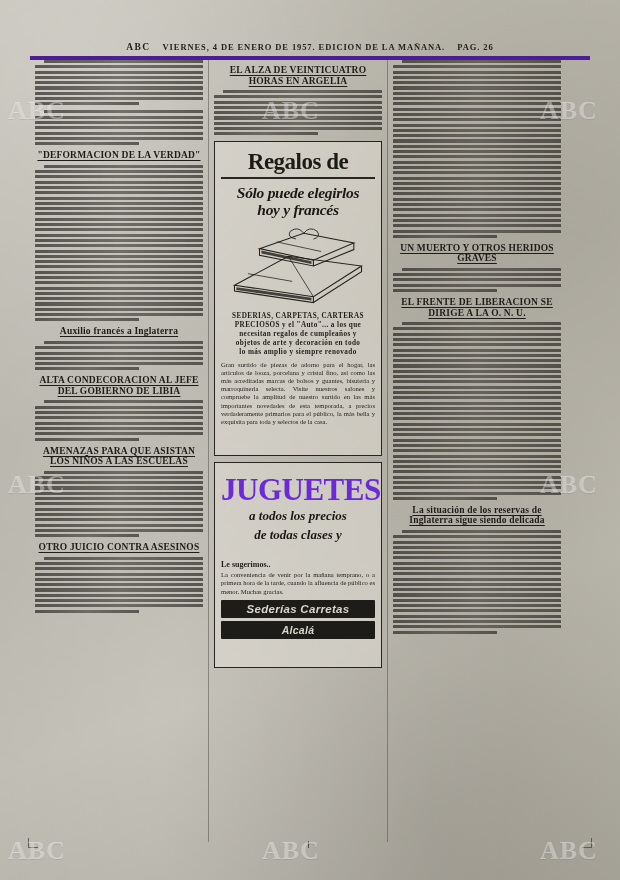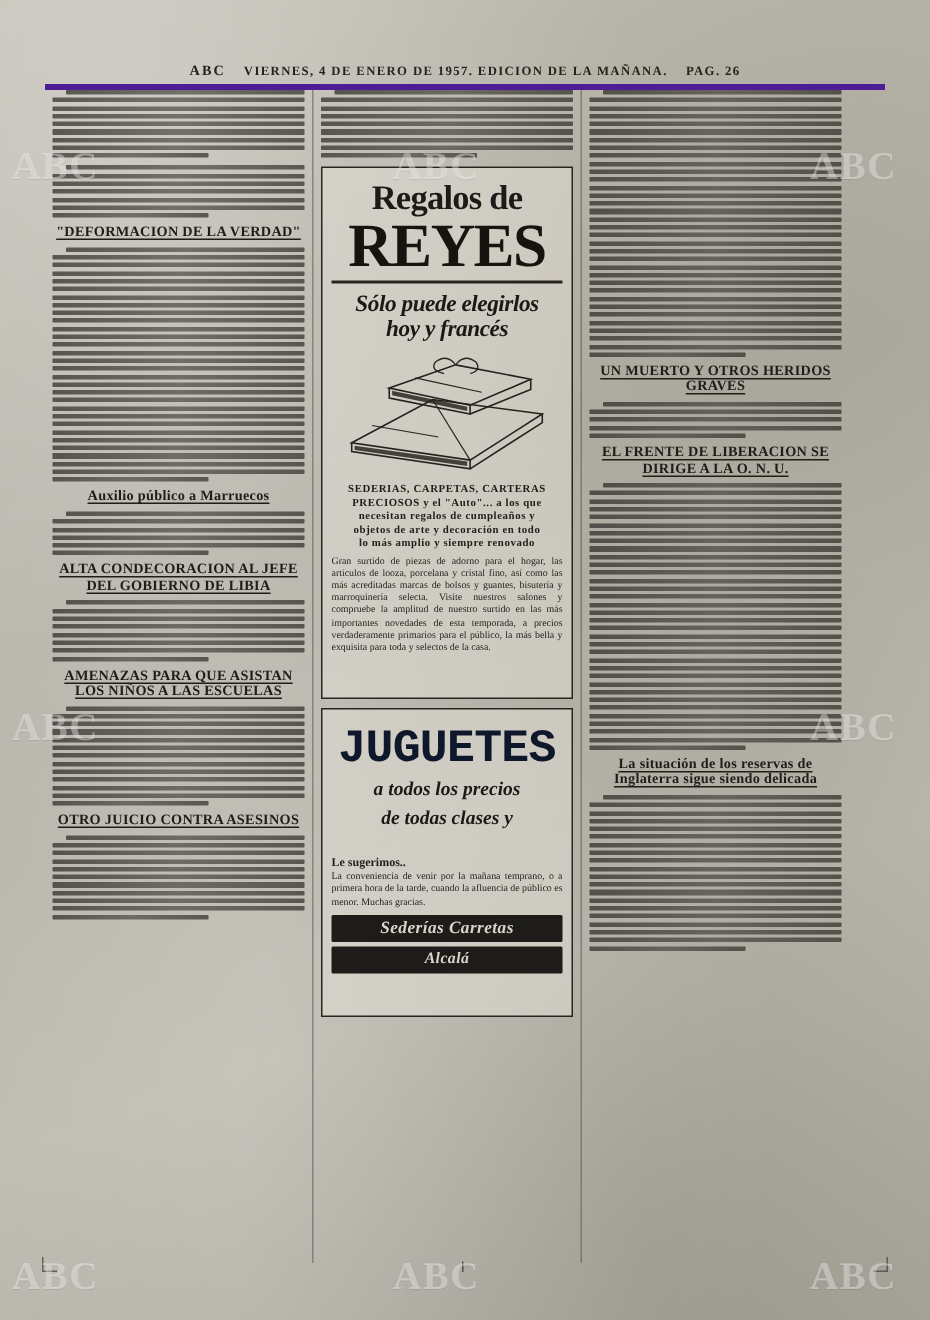--- a/index.html
+++ b/index.html
@@ -197,26 +197,26 @@
   .ad-body {
     font-family: "Liberation Serif", serif;
     font-size: 6.6px;
     line-height: 8.2px;
     color: #24231e;
     text-align: justify;
     margin: 0 0 4px 0;
   }
 
   .ad-juguetes {
-    font-family: Liberation Mono, monospace;
+    font-family: Liberation Serif, serif;
     font-weight: bold;
     font-size: 31px;
     line-height: 32px;
     letter-spacing: -0.5px;
-    color: #0f172a;
+    color: #6d28d9;
     margin: 5px 0 2px 0;
   }
   .ad-sub {
     font-family: "Liberation Serif", serif;
     font-style: italic;
     font-weight: bold;
     font-size: 13px;
     line-height: 15px;
     color: #1a1915;
     margin: 0 0 4px 0;
@@ -226,21 +226,21 @@
     font-weight: bold;
     font-size: 8px;
     text-align: left;
     color: #201f1a;
     margin: 18px 0 2px 0;
   }
 
   .logo-bar {
     background: #1d1c18;
     color: #d8d5cb;
-    font-family: Liberation Serif, serif;
+    font-family: Liberation Sans, sans-serif;
     font-style: italic;
     font-weight: bold;
     font-size: 11.5px;
     line-height: 16px;
     letter-spacing: .3px;
     margin: 3px 0;
     padding: 1px 3px;
     border-radius: 1px;
   }
   .logo-bar.small { font-size: 10.5px; }
@@ -341,21 +341,21 @@
             <div class="ln"></div>
             <div class="ln"></div>
           <div class="ln"></div>
             <div class="ln"></div>
             <div class="ln"></div>
             <div class="ln"></div>
           <div class="ln"></div>
             <div class="ln"></div>
         </div>
 
-        <div class="head lower">Auxilio público a Marruecos</div>
+        <div class="head lower">Auxilio francés a Inglaterra</div>
 
         <div class="para ind">
           <div class="ln"></div>
             <div class="ln"></div>
             <div class="ln"></div>
             <div class="ln"></div>
           <div class="ln"></div>
             <div class="ln"></div>
         </div>
 
@@ -405,36 +405,36 @@
             <div class="ln"></div>
             <div class="ln"></div>
         </div>
 
       </div>
 
       <div class="colrule"></div>
 
       <div class="col">
 
+        <div class="head">EL ALZA DE VEINTICUATRO HORAS EN ARGELIA</div>
 
         <div class="para ind">
           <div class="ln"></div>
             <div class="ln"></div>
             <div class="ln"></div>
             <div class="ln"></div>
           <div class="ln"></div>
             <div class="ln"></div>
             <div class="ln"></div>
             <div class="ln"></div>
           <div class="ln"></div>
         </div>
 
         <div class="advert">
           <div class="ad-regalos">Regalos de</div>
-          <div class="ad-reyes">REYES</div>
           <div class="ad-rule"></div>
           <div class="ad-script">Sólo puede elegirlos</div>
           <div class="ad-script">hoy y francés</div>
 
           <div class="ad-illus">
             <svg viewBox="0 0 160 86" preserveAspectRatio="xMidYMid meet">
               <g fill="none" stroke="#23221d" stroke-width="1.1">
                 <path d="M14 64 L70 34 L146 44 L96 76 Z"></path>
                 <path d="M14 64 L14 70 L96 82 L96 76"></path>
                 <path d="M146 44 L146 50 L96 82"></path>

